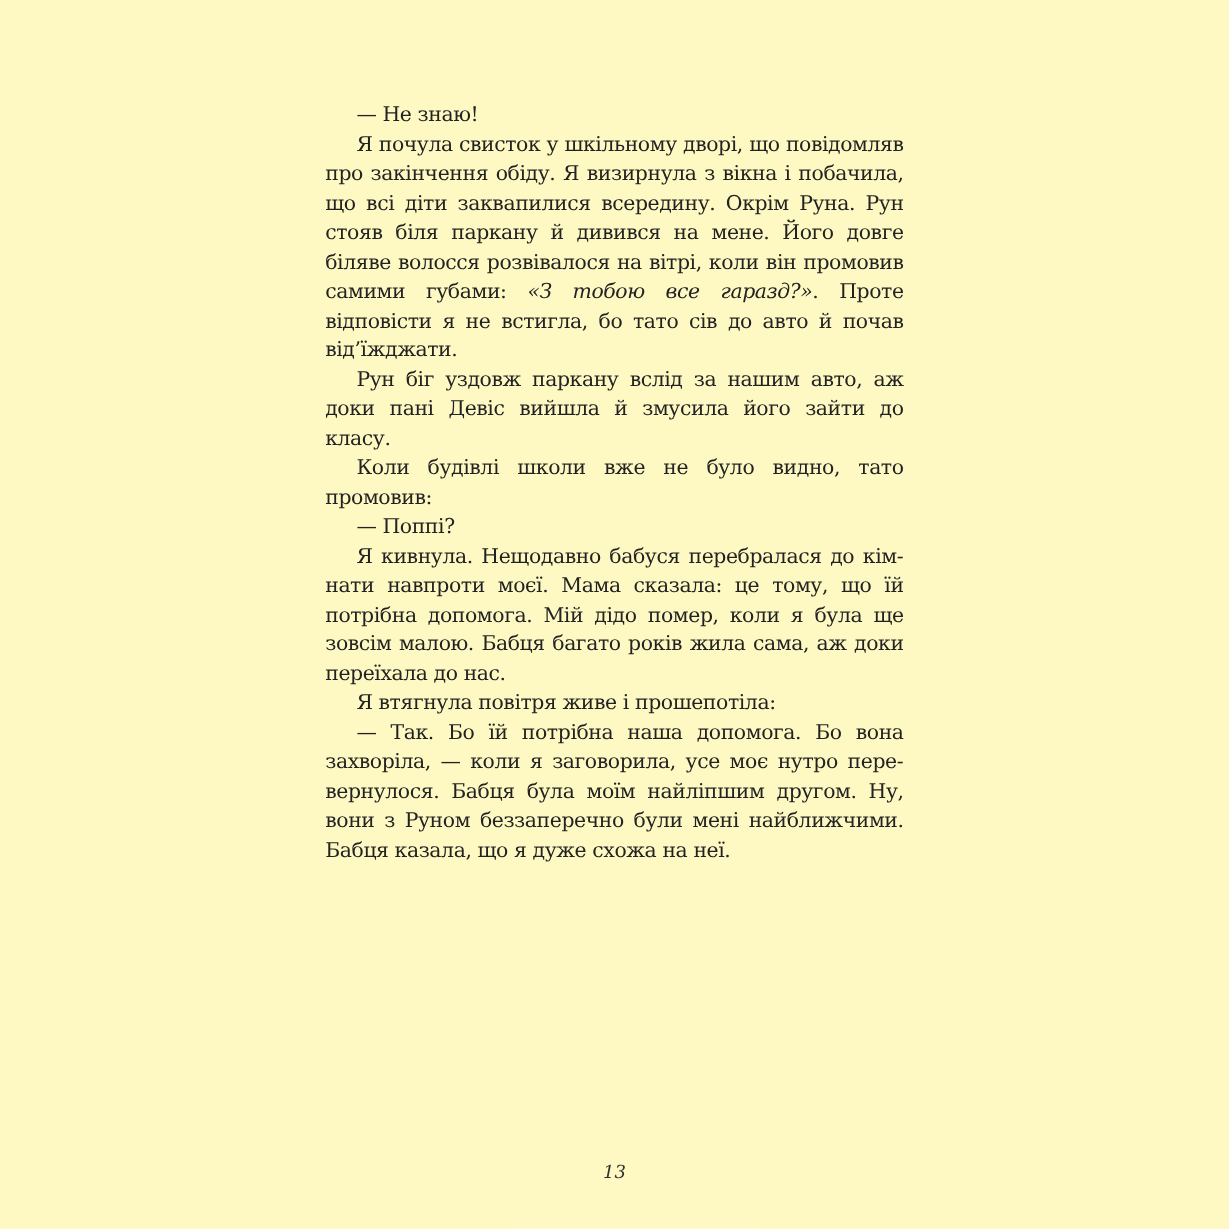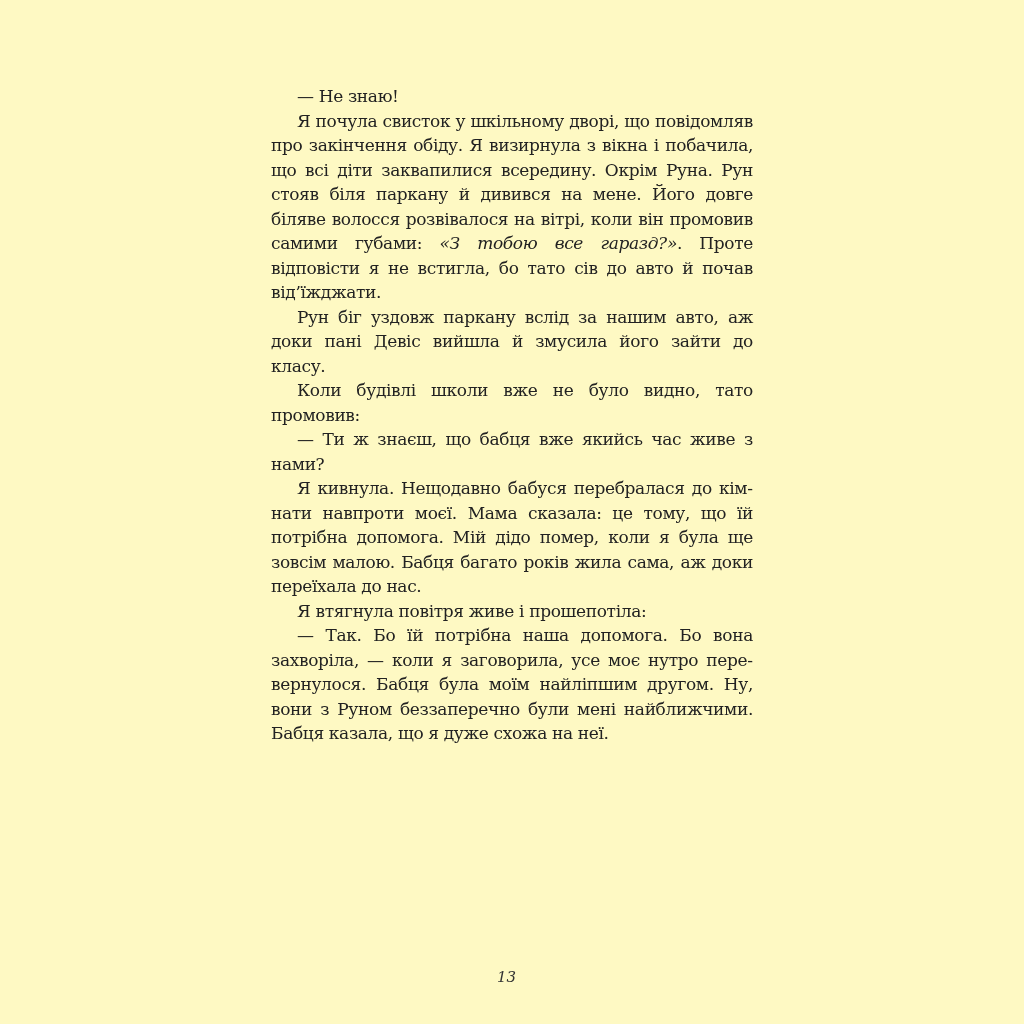--- a/index.html
+++ b/index.html
@@ -18,34 +18,35 @@
     word-spacing: 0px;
   }
   .para { margin: 0; text-indent: 26px; text-align: justify; text-align-last: left; hyphens: manual; }
   .para.force-justify { text-align-last: left; }
   .ital { font-style: italic; }
   .page-number {
     position: absolute;
     left: 497px;
     top: 968px;
     width: 30px;
+    text-align: center;
     font-family: "DejaVu Serif", "Liberation Serif", serif;
     font-style: italic;
     font-size: 15px;
     color: #333333;
   }
 </style>
 </head>
 <body>
 
 <div class="page">
   <div class="text-block" id="text-block">
       <p class="para"><span>— Не знаю!</span></p>
       <p class="para"><span>Я почула свисток у шкільному дворі, що повідомляв про закінчення обіду. Я визирнула з вікна і побачила, що всі діти заквапилися всередину. Окрім Руна. Рун стояв біля паркану й дивився на мене. Його довге біляве волосся розвівалося на вітрі, коли він промовив сами­ми губами: </span><span class="ital">«З тобою все гаразд?»</span><span>. Проте відповісти я не встигла, бо тато сів до авто й почав від’їжджати.</span></p>
       <p class="para"><span>Рун біг уздовж паркану вслід за нашим авто, аж доки пані Девіс вийшла й змусила його зайти до класу.</span></p>
       <p class="para"><span>Коли будівлі школи вже не було видно, тато промовив:</span></p>
-      <p class="para"><span>— Ти ж знаєш, що бабця вже якийсь час живе з нами?</span></p>
+      <p class="para"><span>— Поппі?</span></p>
       <p class="para"><span>Я кивнула. Нещодавно бабуся перебралася до кім­нати навпроти моєї. Мама сказала: це тому, що їй потрібна допомога. Мій дідо помер, коли я була ще зовсім малою. Бабця багато років жила сама, аж доки переїхала до нас.</span></p>
       <p class="para"><span>Я втягнула повітря живе і прошепотіла:</span></p>
       <p class="para"><span>— Так. Бо їй потрібна наша допомога. Бо вона захворіла, — коли я заговорила, усе моє нутро пере­вернулося. Бабця була моїм найліпшим другом. Ну, вони з Руном беззаперечно були мені найближчими. Бабця казала, що я дуже схожа на неї.</span></p>
     </div>
   <div class="page-number">13</div>
 </div>
 
 </body></html>

